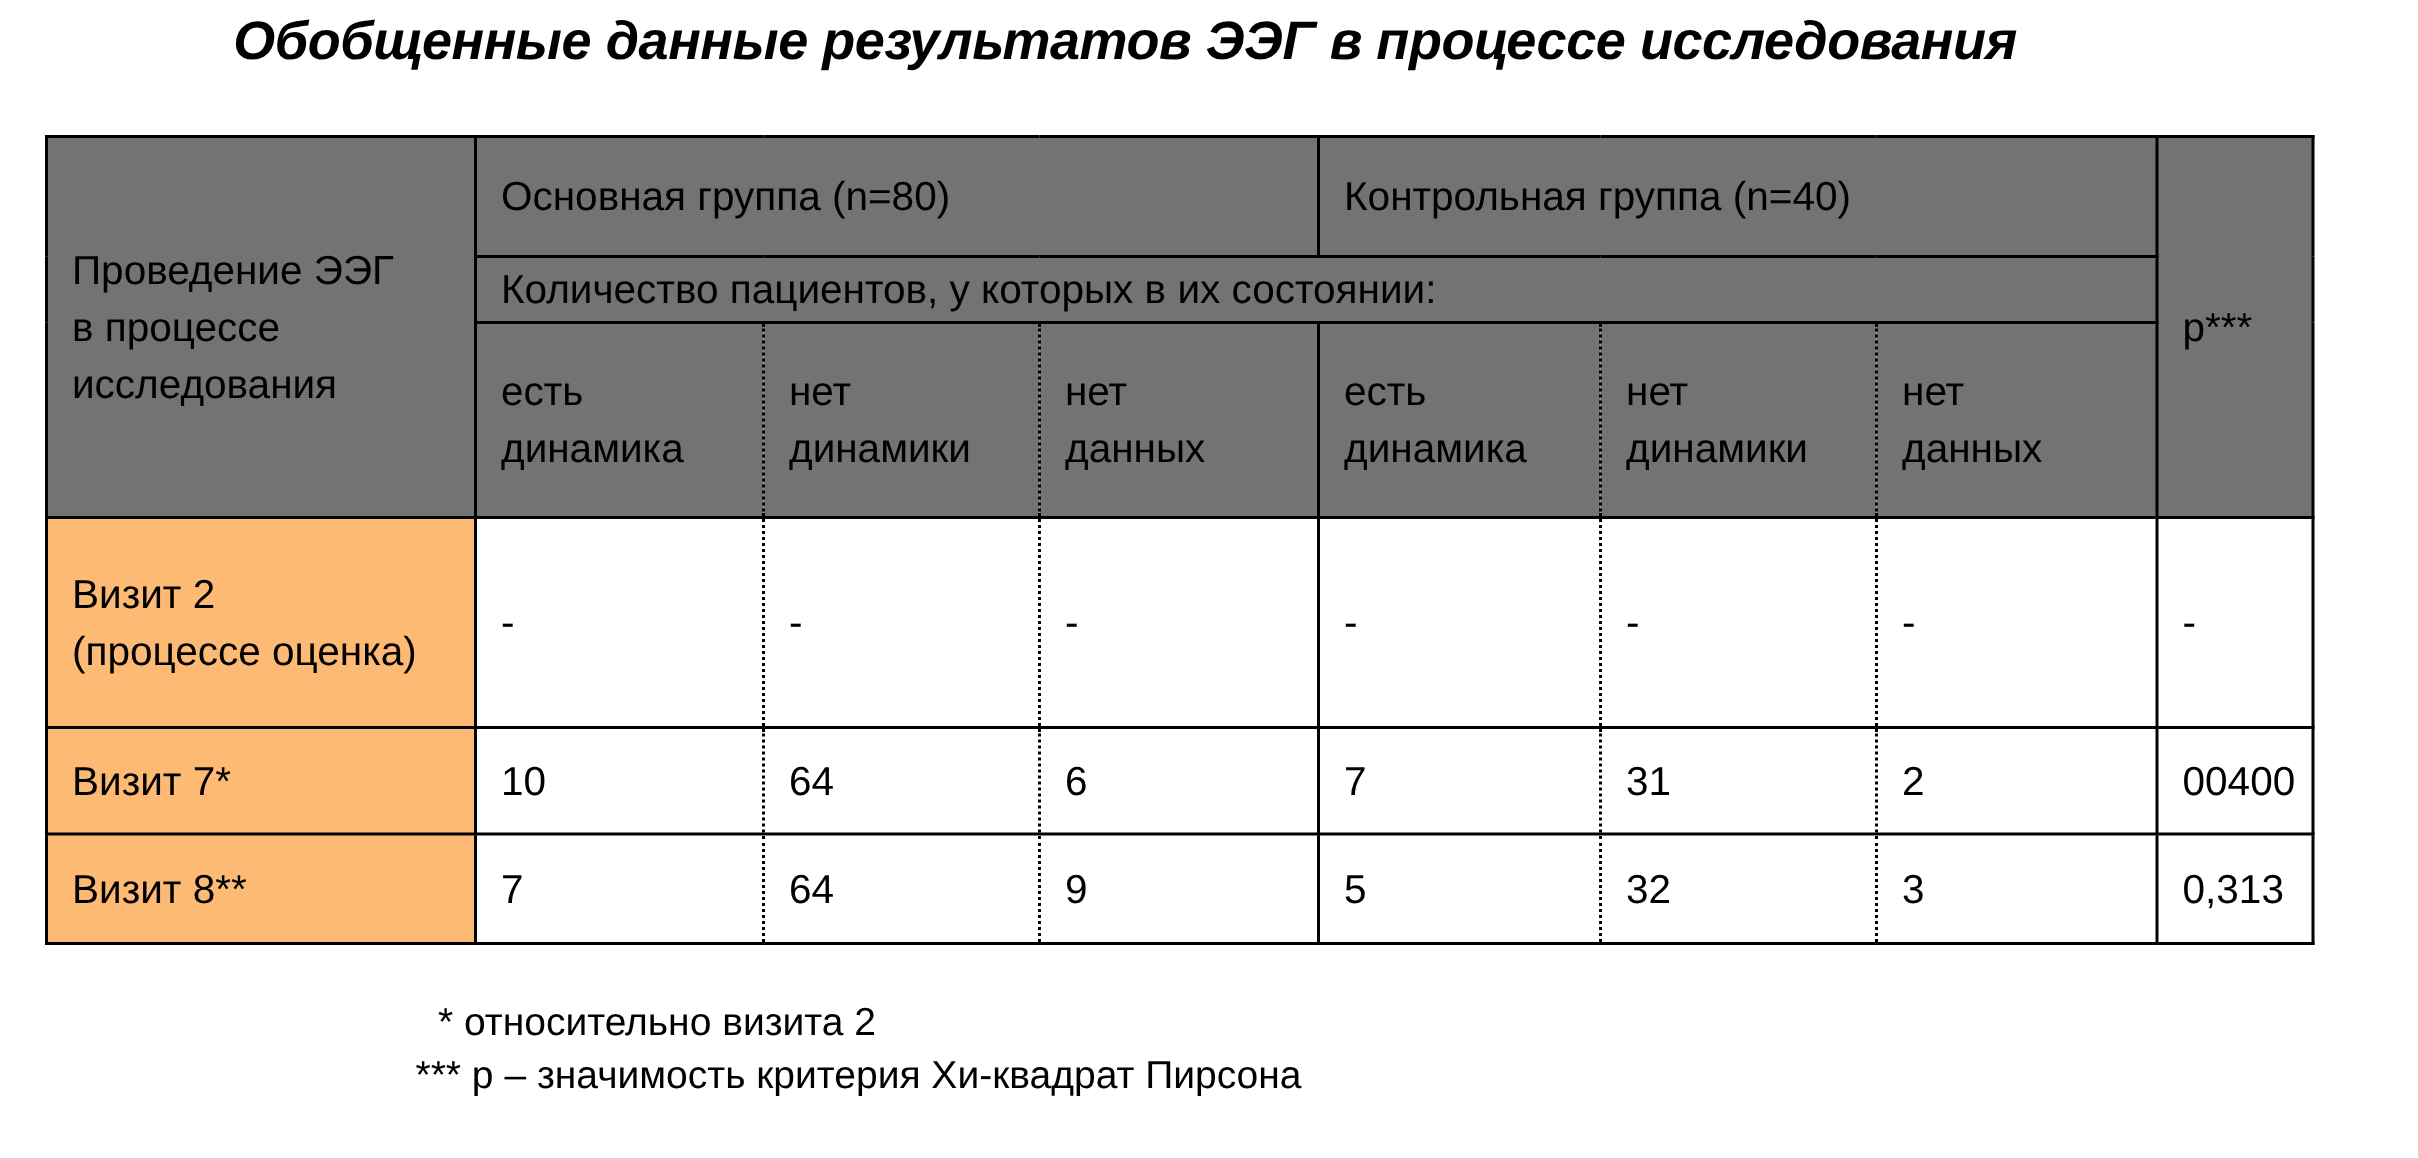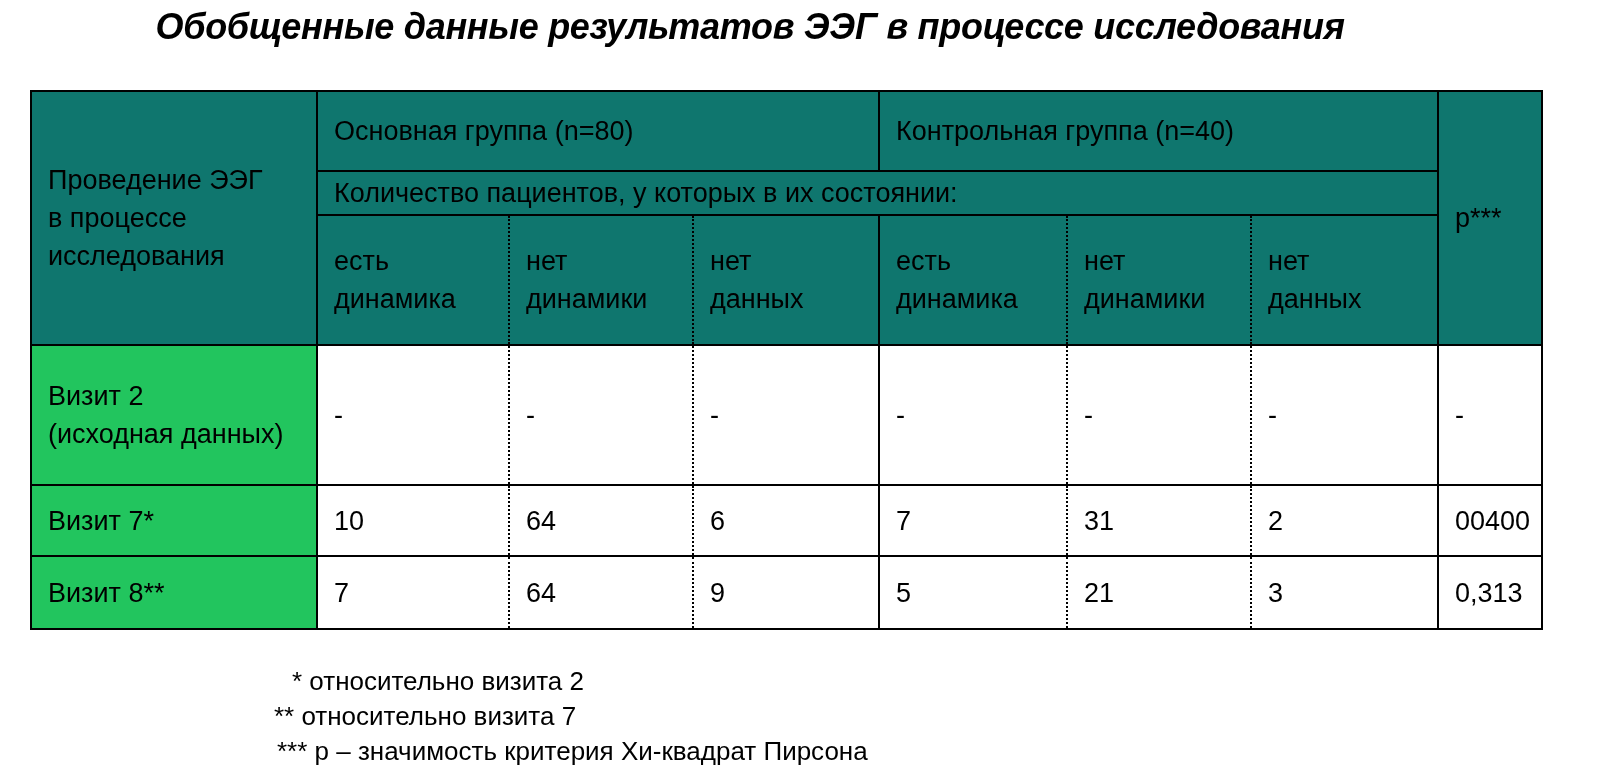--- a/index.html
+++ b/index.html
@@ -36,22 +36,22 @@
       font-size: 27px;
       line-height: 38px;
     }
     table.eeg td, table.eeg th {
       border: 2px solid #000;
       padding: 0 0 0 16px;
       text-align: left;
       vertical-align: middle;
       font-weight: normal;
     }
-    .hdr { background: #0f766e; }
-    .rowlabel { background: #22c55e; }
+    .hdr { background: #737373; }
+    .rowlabel { background: #fdba74; }
     .cell { background: #ffffff; }
     .dot-right { border-right: 2px dotted #000 !important; }
     .dot-left { border-left: 2px dotted #000 !important; }
     .h-row1 td { height: 78px; }
     .h-row2 td { height: 42px; }
     .h-row3 td { height: 128px; }
     .d-row1 td { height: 138px; }
     .d-row2 td { height: 69px; }
     .d-row3 td { height: 71px; }
     .p-col { padding-left: 16px !important; }
@@ -121,21 +121,21 @@
     </td>
     <td class="hdr dot-left">
       <span class="rowlabel-text">нет</span>
       <span class="rowlabel-text">данных</span>
     </td>
   </tr>
 
   <tr class="d-row1">
     <td class="rowlabel">
       <span class="rowlabel-text">Визит 2</span>
-      <span class="rowlabel-text">(исходная данных)</span>
+      <span class="rowlabel-text">(процессе оценка)</span>
     </td>
     <td class="cell dot-right">-</td>
     <td class="cell dot-left dot-right">-</td>
     <td class="cell dot-left">-</td>
     <td class="cell dot-right">-</td>
     <td class="cell dot-left dot-right">-</td>
     <td class="cell dot-left">-</td>
     <td class="cell p-col">-</td>
   </tr>
   <tr class="d-row2">
@@ -147,24 +147,23 @@
     <td class="cell dot-left dot-right">31</td>
     <td class="cell dot-left">2</td>
     <td class="cell p-col">00400</td>
   </tr>
   <tr class="d-row3">
     <td class="rowlabel">Визит 8**</td>
     <td class="cell dot-right">7</td>
     <td class="cell dot-left dot-right">64</td>
     <td class="cell dot-left">9</td>
     <td class="cell dot-right">5</td>
-    <td class="cell dot-left dot-right">21</td>
+    <td class="cell dot-left dot-right">32</td>
     <td class="cell dot-left">3</td>
     <td class="cell p-col">0,313</td>
   </tr>
 </tbody>
   </table>
 
 <div class="footnotes">
   <div class="footnote fn1">* относительно визита 2</div>
-  <div class="footnote fn2">** относительно визита 7</div>
   <div class="footnote fn3">*** p – значимость критерия Хи-квадрат Пирсона</div>
 </div>
 
 </body></html>

